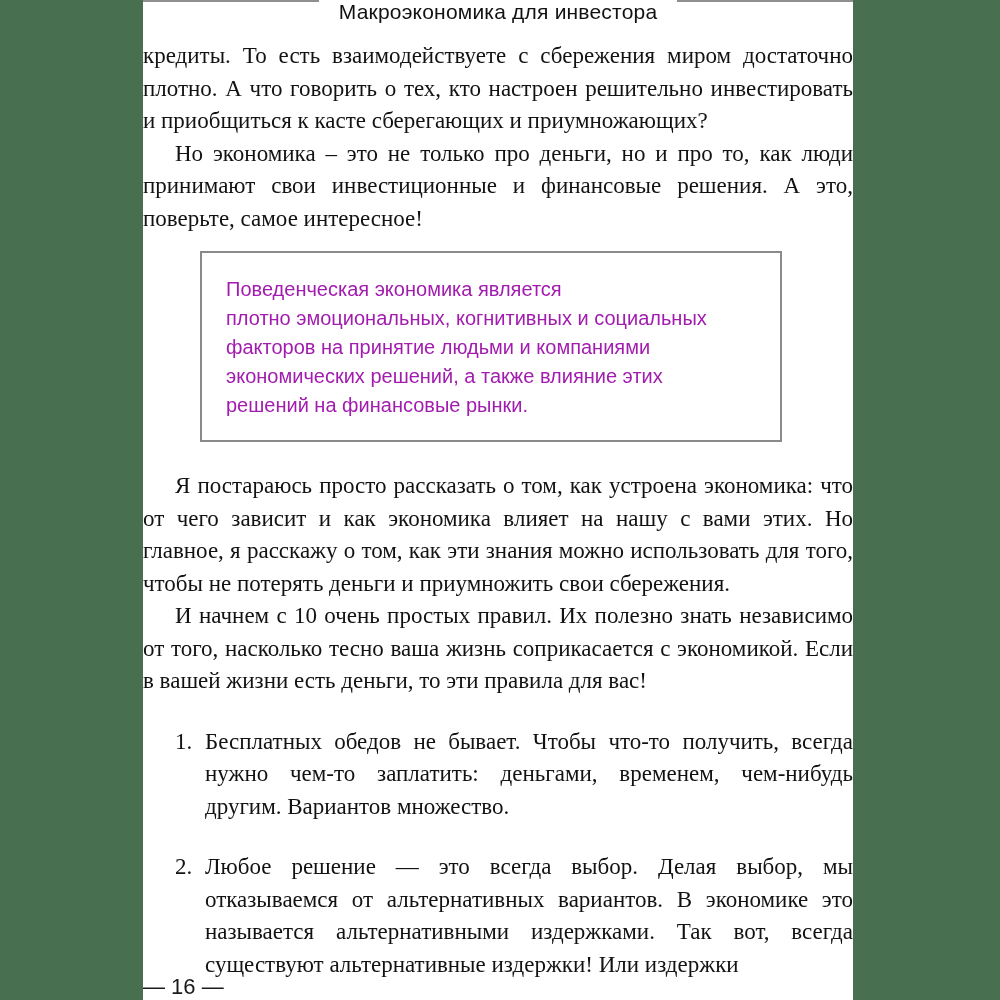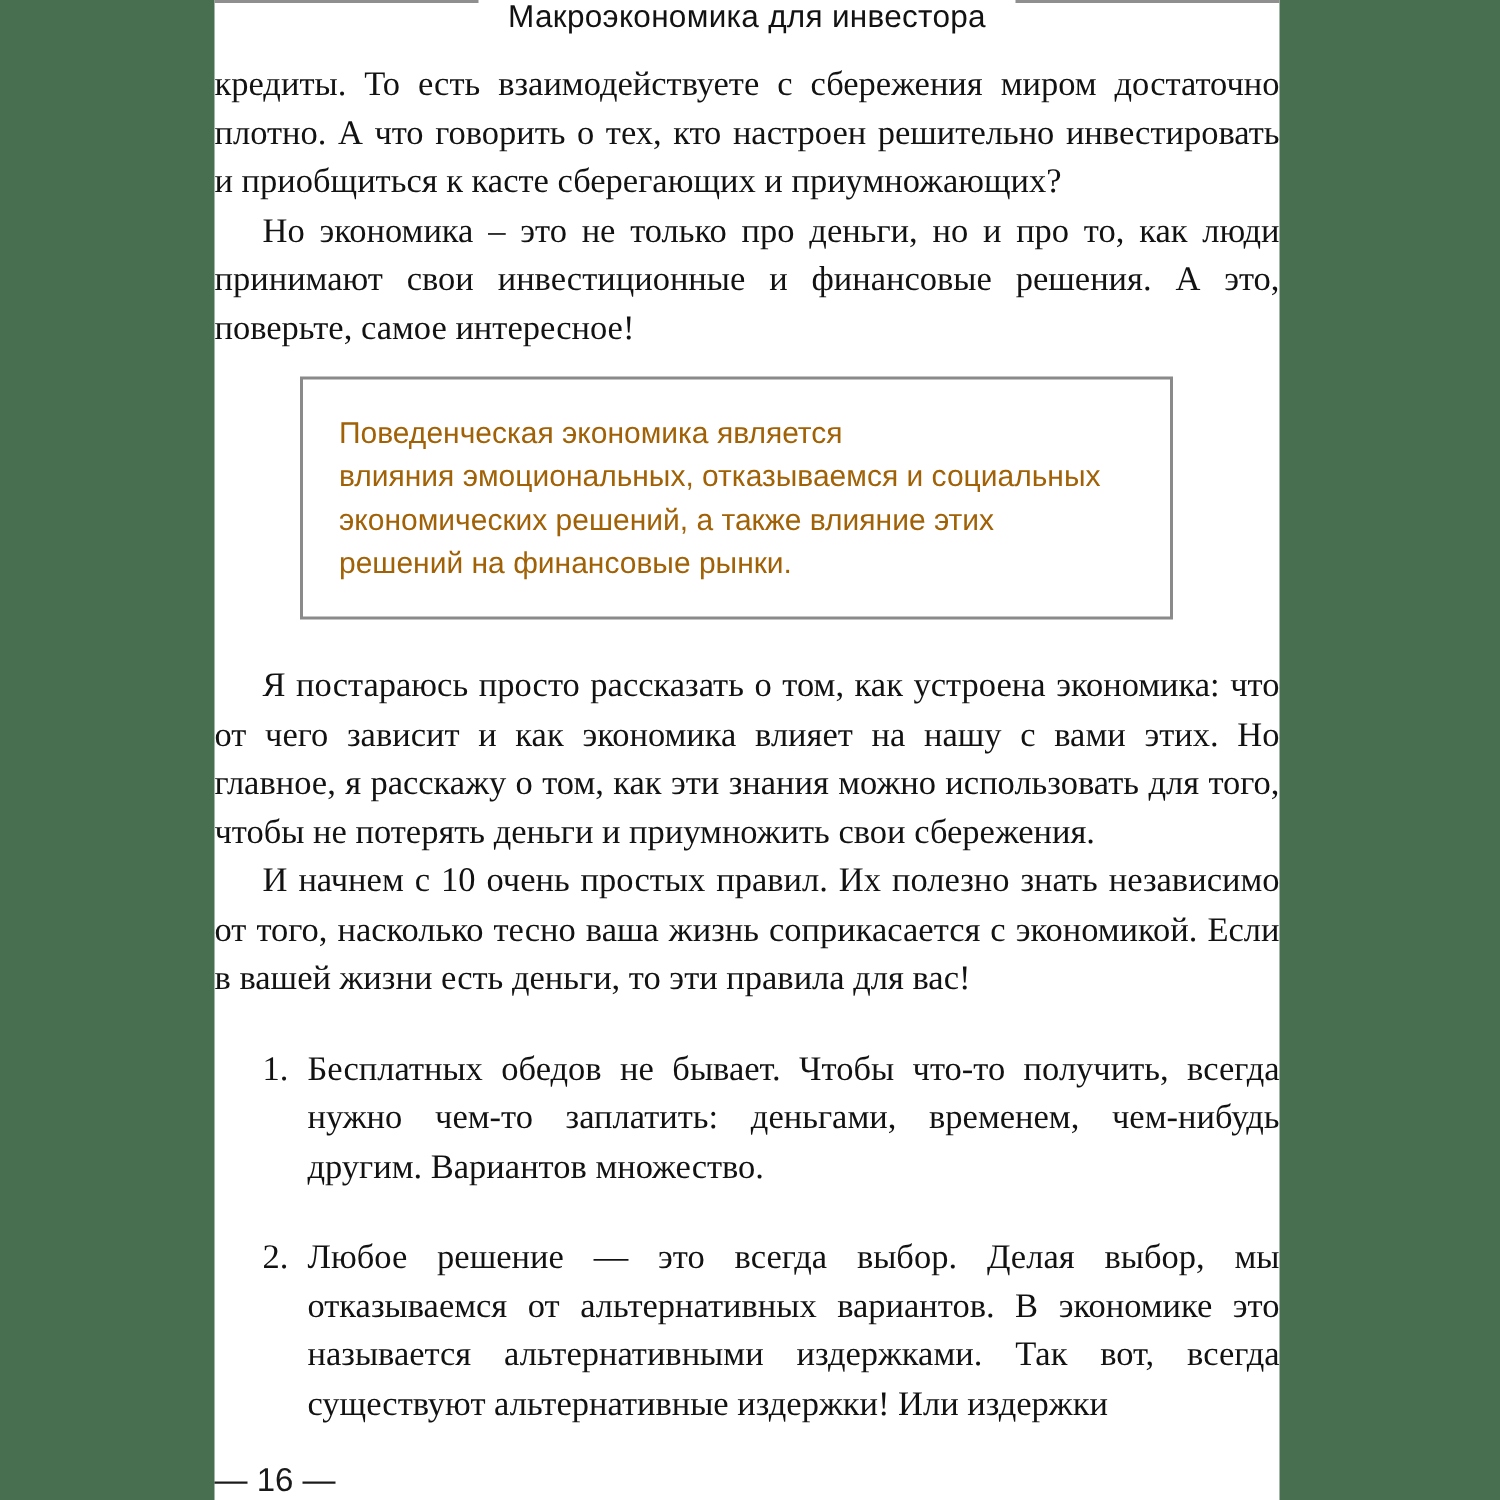--- a/index.html
+++ b/index.html
@@ -67,21 +67,21 @@
   .quote-box {
     box-sizing: border-box;
     margin-top: 16px;
     margin-left: 57px;
     width: 582px;
     border: 2px solid #8a8a8a;
     padding: 22px 4px 20px 24px;
     font-family: "Liberation Sans", sans-serif;
     font-size: 20px;
     line-height: 29px;
-    color: #a16207;
+    color: #a21caf;
   }
   .quote-box .quote-line { white-space: nowrap; }
 
   
   .rules-list { margin-top: 14px; }
   .rule-item {
     position: relative;
     padding-left: 62px;
     margin-top: 0;
   }
@@ -133,21 +133,22 @@
       <span class="title">Макроэкономика для инвестора</span>
       <span class="rule"></span>
     </div>
 
     <p class="body first">кредиты. То есть взаимодействуете с сбережения миром достаточно плотно. А что говорить о тех, кто настроен решительно инвестировать и приобщиться к касте сберегающих и приумножающих?</p>
 
     <p class="body indent">Но экономика – это не только про деньги, но и про то, как люди принимают свои инвестиционные и финансовые решения. А это, поверьте, самое интересное!</p>
 
     <div class="quote-box">
       <div class="quote-line">Поведенческая экономика является</div>
-      <div class="quote-line">влияния эмоциональных, отказываемся и социальных</div>
+      <div class="quote-line">плотно эмоциональных, когнитивных и социальных</div>
+      <div class="quote-line">факторов на принятие людьми и компаниями</div>
       <div class="quote-line">экономических решений, а также влияние этих</div>
       <div class="quote-line">решений на финансовые рынки.</div>
     </div>
 
     <p class="body indent after-quote">Я постараюсь просто рассказать о том, как устроена экономика: что от чего зависит и как экономика влияет на нашу с вами этих. Но главное, я расскажу о том, как эти знания можно использовать для того, чтобы не потерять деньги и приумножить свои сбережения.</p>
 
     <p class="body indent">И начнем с 10 очень простых правил. Их полезно знать независимо от того, насколько тесно ваша жизнь соприкасается с экономикой. Если в вашей жизни есть деньги, то эти правила для вас!</p>
 
     <div class="rules-list">
 

